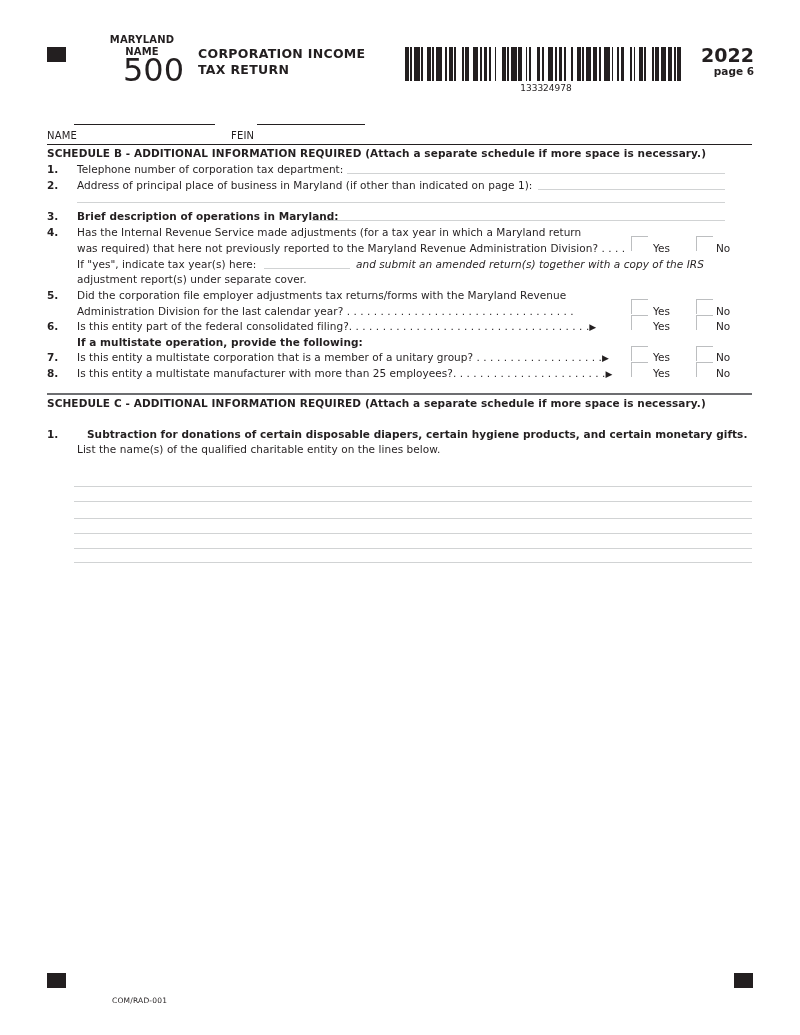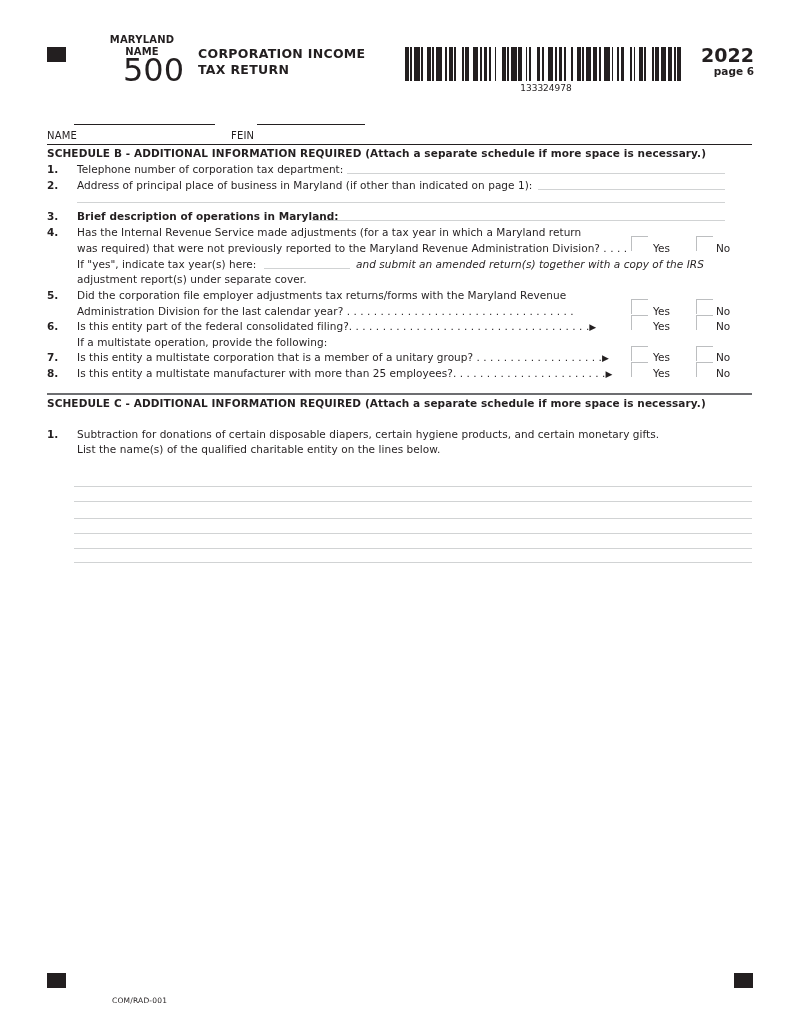--- a/index.html
+++ b/index.html
@@ -16,21 +16,21 @@
   .barcode span { display: block; background: #231f20; height: 100%; }
   .barcode i { display: block; height: 100%; }
   .barcode-num { font-size: 9px; text-align: center; }
   .small-label { font-size: 10px; letter-spacing: 0.2px; margin-top: 12px; }
   .fill-line { position: absolute; border-bottom: 1px solid #231f20; height: 0; }
   .rule { position: absolute; left: 47px; width: 705px; border-top: 1.5px solid #231f20; }
   .rule-gray { border-top: 2px solid #6d6e71; }
   .sched-title { font-weight: bold; font-size: 10.5px; letter-spacing: 0.1px; white-space: nowrap; }
   .q-num { position: absolute; left: 47px; font-weight: bold; font-size: 10.5px; }
   .q-text { position: absolute; left: 77px; font-size: 10.5px; white-space: nowrap; letter-spacing: 0.05px; }
-  .bold { font-weight: normal; text-align: center; }
+  .bold { font-weight: bold; text-align: center; }
   .light-line { position: absolute; height: 0; border-bottom: 1px solid #d1d3d4; }
   .cb { position: absolute; width: 17px; height: 15px; border-top: 1px solid #bcbec0; border-left: 1px solid #bcbec0; box-sizing: border-box; }
   .cb-label { position: absolute; font-size: 10.5px; }
   .arrow { font-size: 9px; }
   .footer { font-size: 7.5px; letter-spacing: 0.2px; }
 </style>
 </head>
 <body>
 
 <div class="reg-mark" style="left:47px; top:47px;"></div>
@@ -170,21 +170,21 @@
 <div class="q-text" style="top:179px;">Address of principal place of business in Maryland (if other than indicated on page 1):</div>
 <div class="light-line" style="left:538px; top:189px; width:187px;"></div>
 <div class="light-line" style="left:77px; top:202px; width:648px;"></div>
 
 <div class="q-num" style="top:210px;">3.</div>
 <div class="q-text" style="top:210px;font-weight:bold;">Brief description of operations in Maryland:</div>
 <div class="light-line" style="left:312px; top:220px; width:413px;"></div>
 
 <div class="q-num" style="top:226px;">4.</div>
 <div class="q-text" style="top:226px;">Has the Internal Revenue Service made adjustments (for a tax year in which a Maryland return</div>
-<div class="q-text" style="top:242px;">was required) that were not previously reported to the Maryland Revenue Administration Division? . . . .</div>
+<div class="q-text" style="top:242px;">was required) that here not previously reported to the Maryland Revenue Administration Division? . . . .</div>
 <div class="cb" style="left:631px; top:236px;"></div>
 <div class="cb-label" style="left:653px; top:242px;">Yes</div>
 <div class="cb" style="left:696px; top:236px;"></div>
 <div class="cb-label" style="left:716px; top:242px;">No</div>
 <div class="q-text" style="top:258px;">If "yes", indicate tax year(s) here:</div>
 <div class="light-line" style="left:264px; top:268px; width:86px;"></div>
 <div class="q-text" style="left:356px; top:258px;font-style:italic;">and submit an amended return(s) together with a copy of the IRS</div>
 <div class="q-text" style="top:273px;">adjustment report(s) under separate cover.</div>
 
 <div class="q-num" style="top:289px;">5.</div>
@@ -215,21 +215,21 @@
 <div class="q-text" style="top:367px;"><span>Is this entity a multistate manufacturer with more than 25 employees?. . . . . . . . . . . . . . . . . . . . . . .</span><span class="arrow">▶</span></div>
 <div class="cb" style="left:631px; top:362px;"></div>
 <div class="cb-label" style="left:653px; top:367px;">Yes</div>
 <div class="cb" style="left:696px; top:362px;"></div>
 <div class="cb-label" style="left:716px; top:367px;">No</div>
 
 <div class="rule rule-gray" style="top:393px;"></div>
 <div class="abs sched-title" style="left:47px; top:397px;">SCHEDULE C - ADDITIONAL INFORMATION REQUIRED (Attach a separate schedule if more space is necessary.)</div>
 
 <div class="q-num" style="top:428px;">1.</div>
-<div class="q-text bold" style="top:428px;">Subtraction for donations of certain disposable diapers, certain hygiene products, and certain monetary gifts.</div>
+<div class="q-text bold" style="top:428px;margin-left:10px;">Subtraction for donations of certain disposable diapers, certain hygiene products, and certain monetary gifts.</div>
 <div class="q-text" style="top:443px;">List the name(s) of the qualified charitable entity on the lines below.</div>
 
 <div class="light-line" style="left:74px; top:486px; width:678px;"></div>
 <div class="light-line" style="left:74px; top:501px; width:678px;"></div>
 <div class="light-line" style="left:74px; top:518px; width:678px;"></div>
 <div class="light-line" style="left:74px; top:533px; width:678px;"></div>
 <div class="light-line" style="left:74px; top:548px; width:678px;"></div>
 <div class="light-line" style="left:74px; top:562px; width:678px;"></div>
 
 <div class="abs footer" style="left:112px; top:996px;">COM/RAD-001</div>

